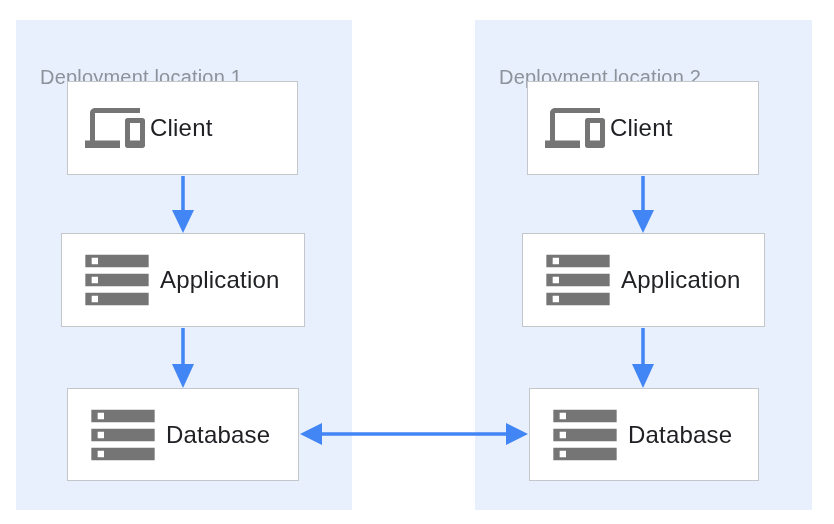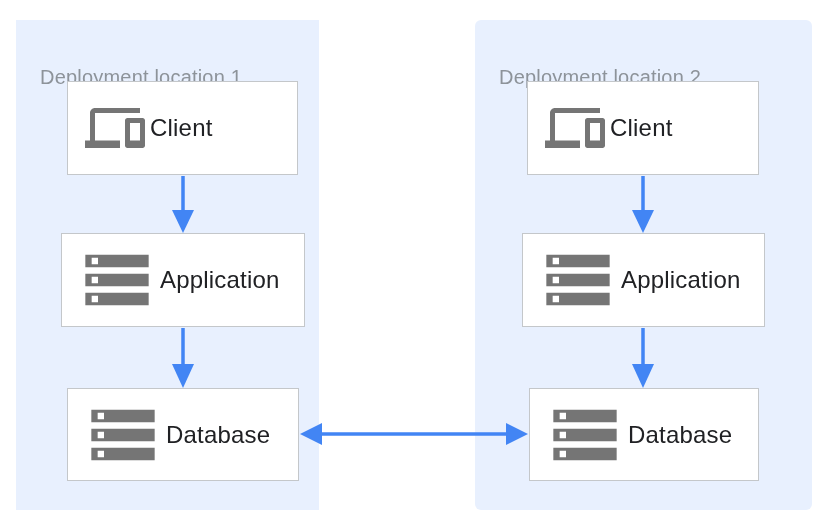--- a/index.html
+++ b/index.html
@@ -23,22 +23,22 @@
     background: var(--color-page-bg);
     overflow: hidden;
   }
 
   .zone {
     position: absolute;
     top: 20px;
     height: 490px;
     background: var(--color-panel-bg);
   }
-  .zone-1 { left: 16px;  width: 303px; }
-  .zone-2 { left: 475px; width: 337px; border-radius: 6px; }
+  .zone-1 { left: 16px;  width: 336px; }
+  .zone-2 { left: 475px; width: 337px; }
 
   .zone-title {
     position: absolute;
     top: 46px;
     left: 24px;
     font-size: 20px;
     letter-spacing: 0.2px;
     color: var(--color-title-text);
     white-space: nowrap;
   }

